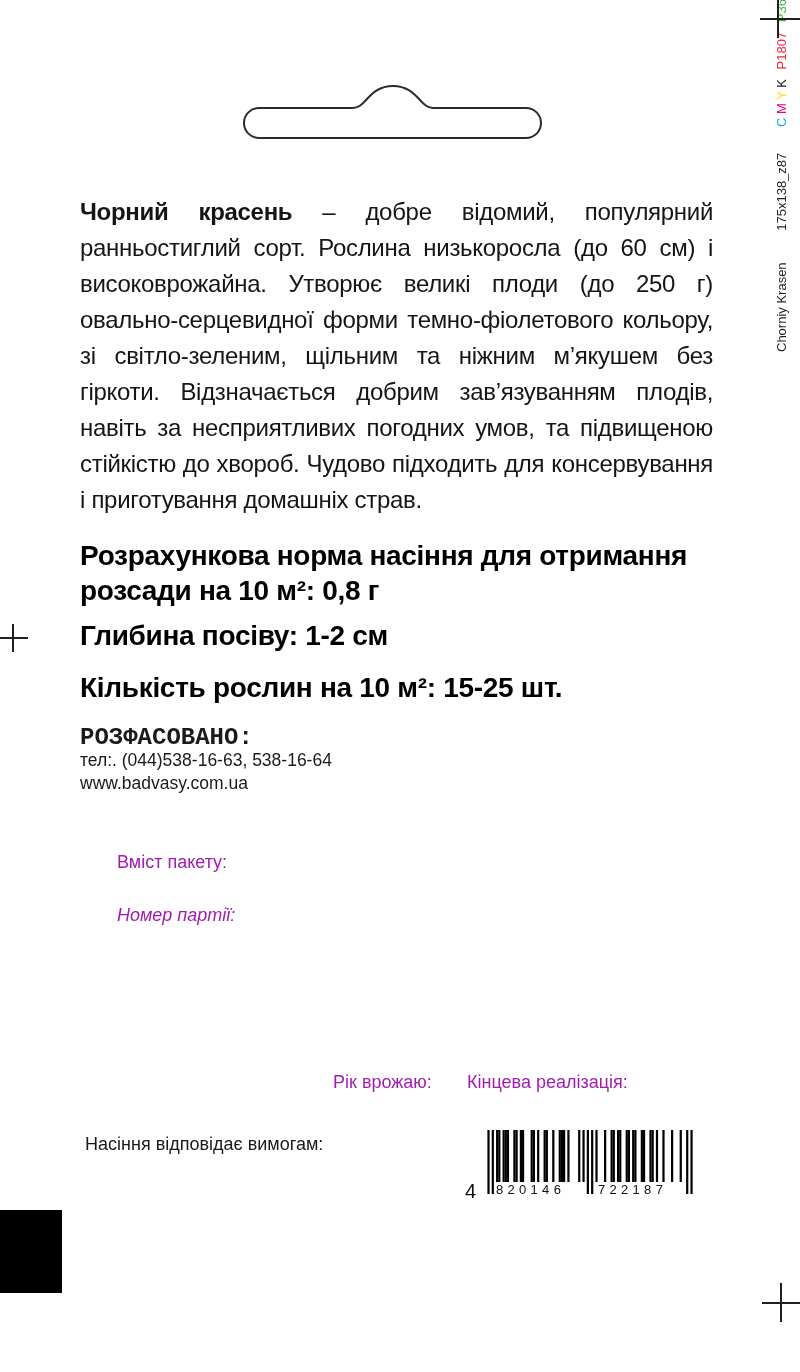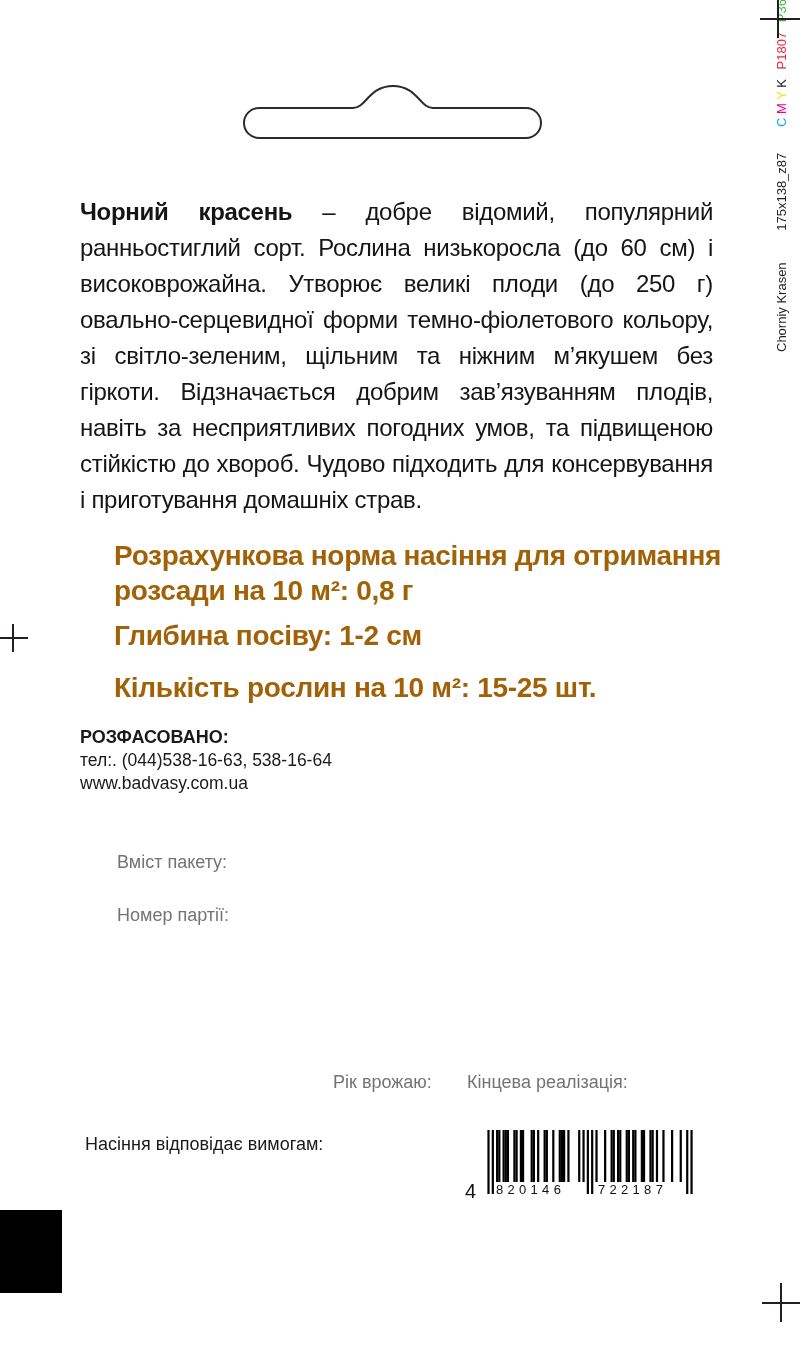--- a/index.html
+++ b/index.html
@@ -18,35 +18,35 @@
   .desc {
     position:absolute; left:80px; top:194px; width:633px;
     font-size:24px; line-height:36px; letter-spacing:-0.3px;
     text-align:justify; color:#151515;
   }
   .desc .lead { font-weight:bold; }
   
   .spec {
     position:absolute; left:80px; width:645px;
     font-weight:bold; font-size:28px; line-height:35px;
-    letter-spacing:-0.3px; color:#a16207;margin-left:34px;
+    letter-spacing:-0.3px; color:#000000;
   }
   .spec1 { top:538px; }
   .spec2 { top:618px; }
   .spec3 { top:670px; }
   
   .packer {
     position:absolute; left:80px; top:726px; width:645px;
     font-size:17.5px; line-height:23px; color:#1a1a1a;
   }
-  .packer .hd { font-weight:bold; font-size:18px; }
+  .packer .hd { font-weight:bold; font-size:24px;font-family:Liberation Mono, monospace; }
   
-  .field { position:absolute; font-size:18px; color:#737373; }
+  .field { position:absolute; font-size:18px; color:#a21caf; }
   .f-contents { left:117px; top:852px; }
-  .f-batch    { left:117px; top:905px; }
+  .f-batch    { left:117px; top:905px;font-style:italic; }
   .f-year     { left:333px; top:1072px; }
   .f-sale     { left:467px; top:1072px; }
   
   .compliance {
     position:absolute; left:85px; top:1133px;
     font-size:18px; line-height:22.5px; color:#1a1a1a;
   }
   
   .barcode { position:absolute; left:465px; top:1124px; width:245px; height:88px; }
   .barcode .first { position:absolute; left:0; top:56px; font-size:20px; }

